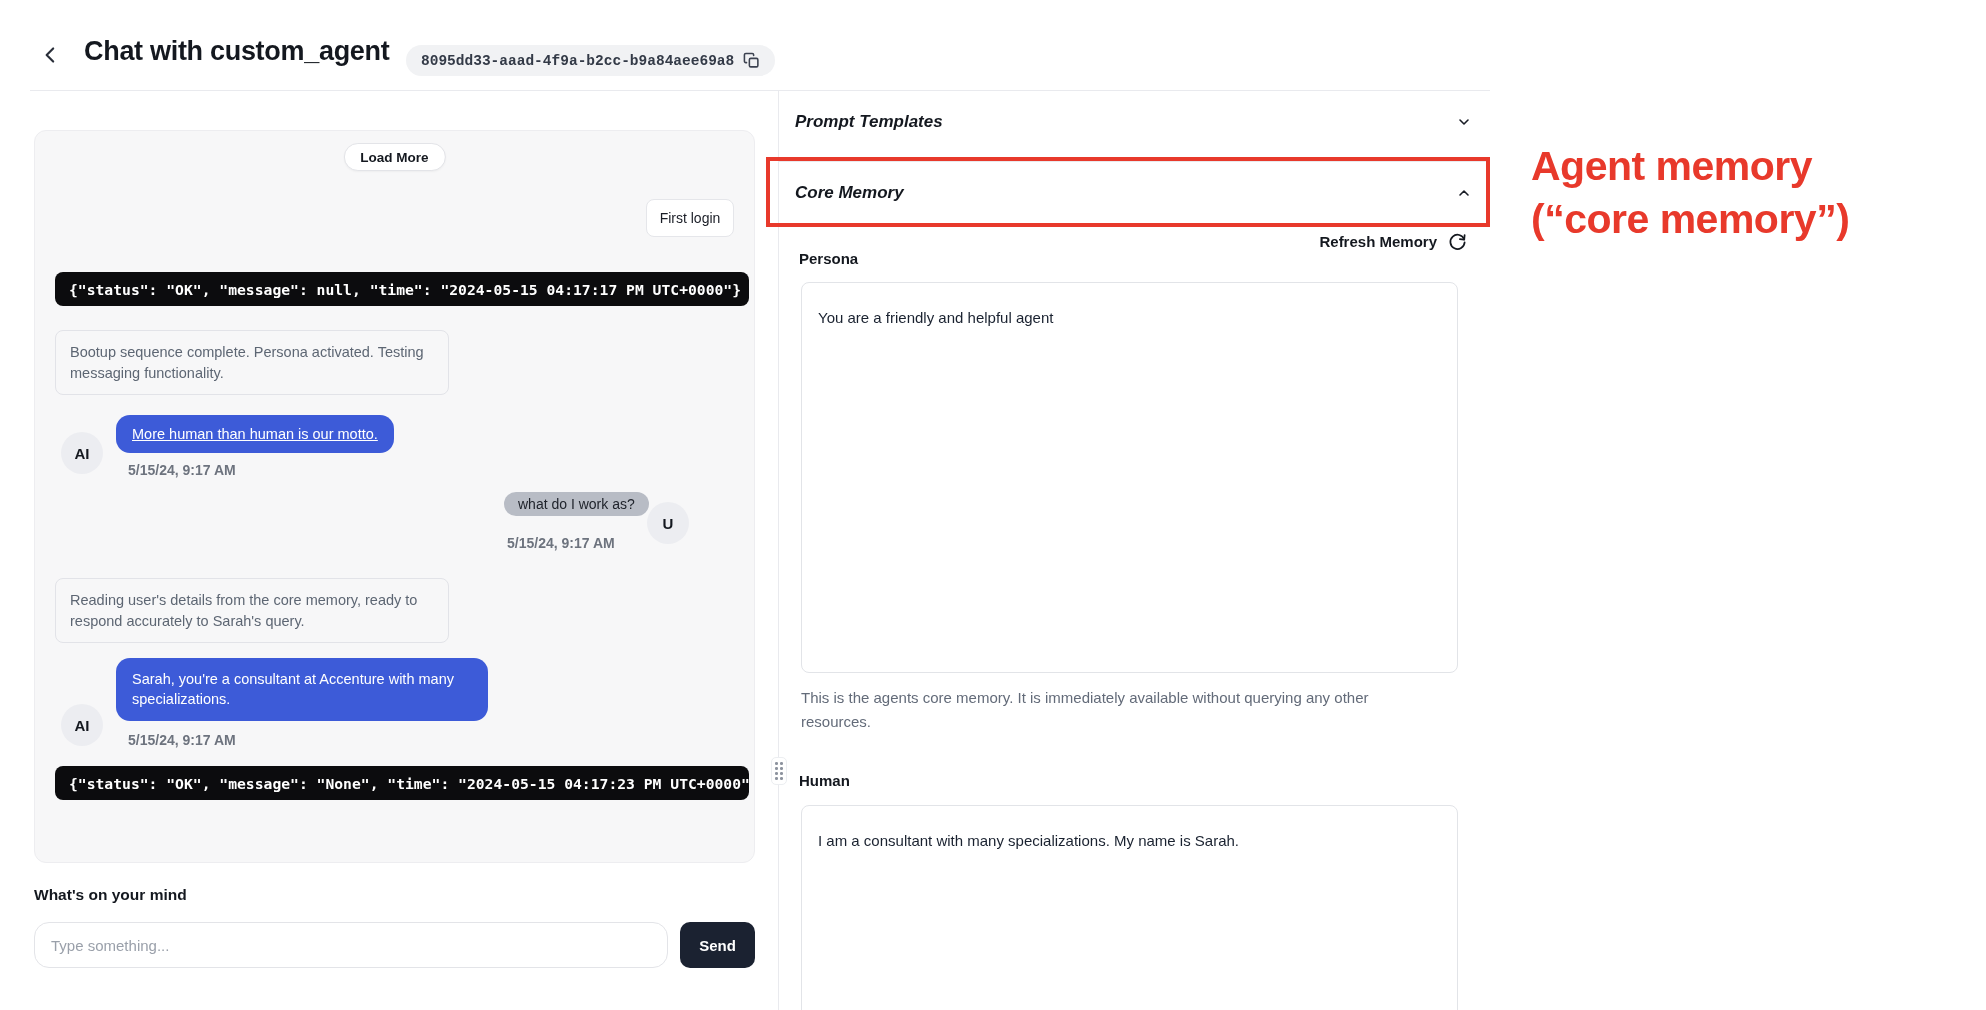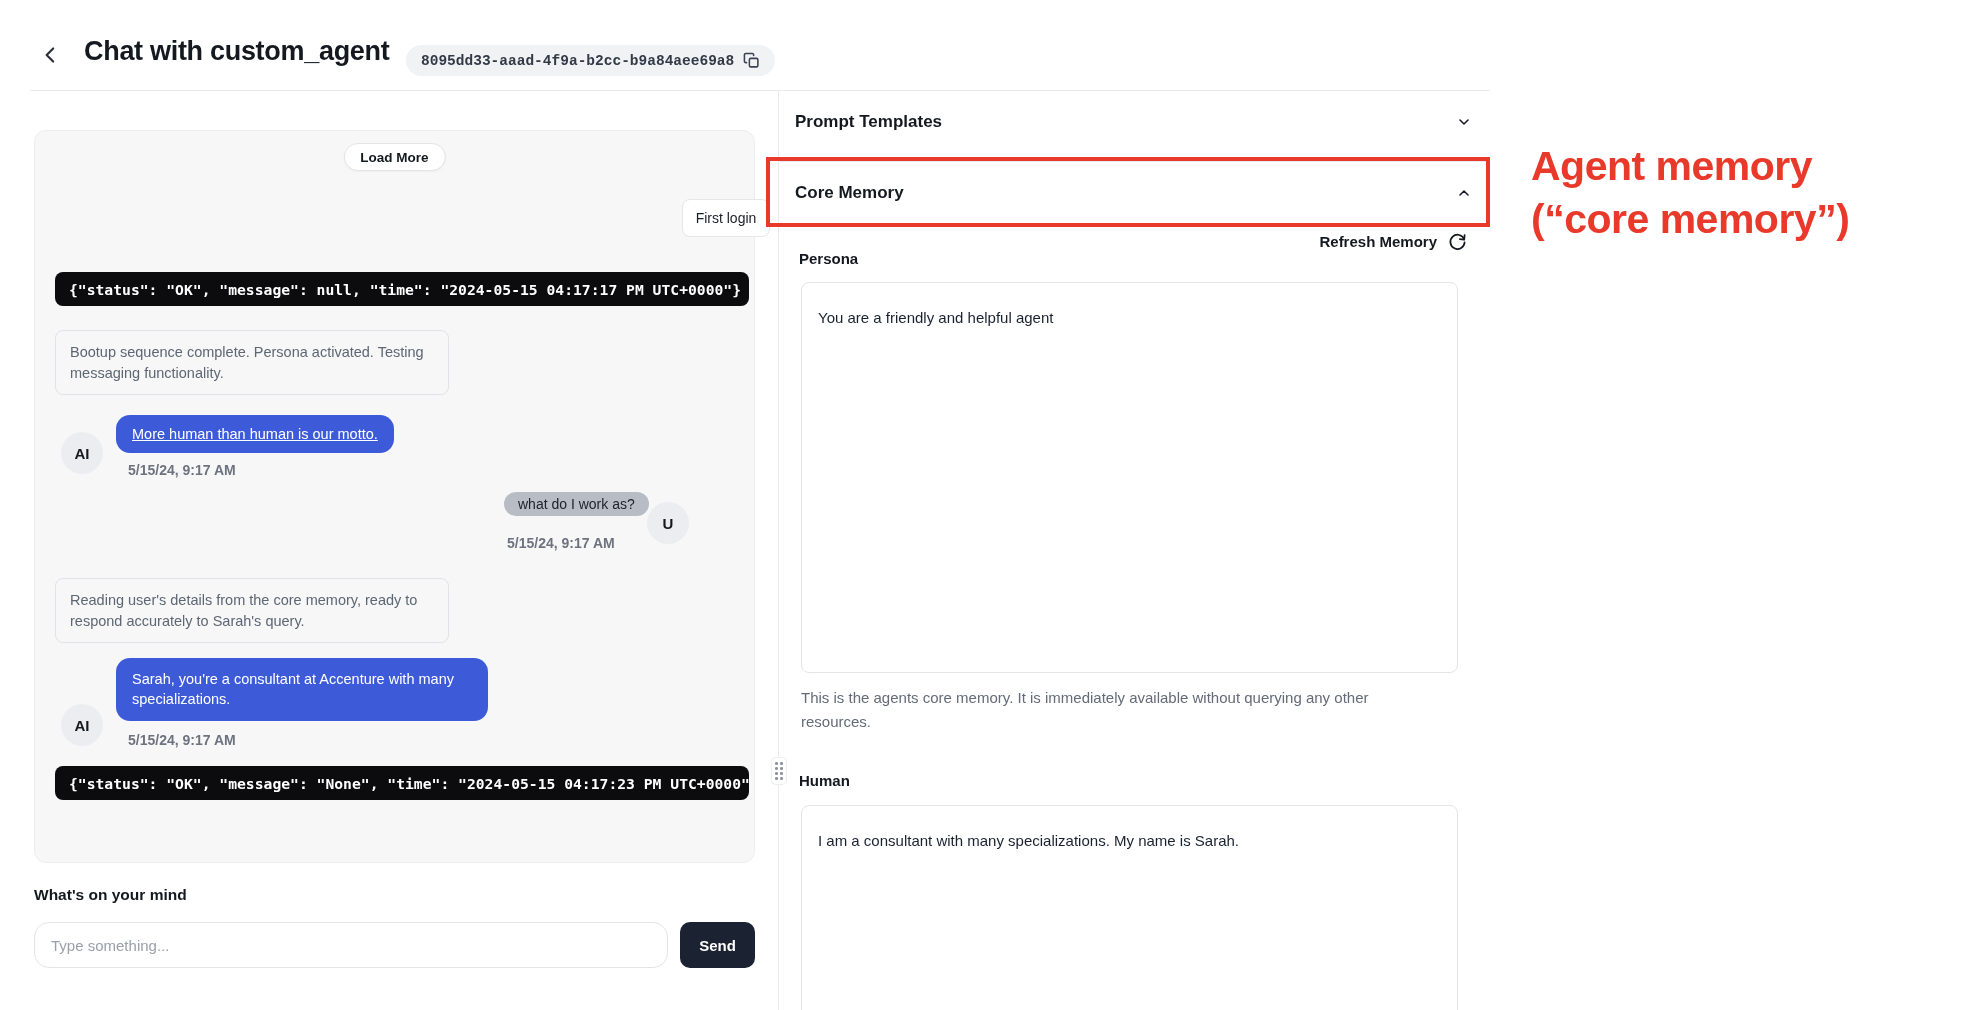--- a/index.html
+++ b/index.html
@@ -28,21 +28,21 @@
   }
   .load-more {
     position:absolute; left:50%; transform:translateX(-50%); top:12px; height:28px;
     background:#fff; border:1px solid #e3e4e8; border-radius:9999px; padding:0 16px;
     font-size:13.5px; font-weight:700; color:#14181f; display:flex; align-items:center; cursor:pointer;
     box-shadow:0 1px 2px rgba(0,0,0,0.04);
   }
   .first-login {
     position:absolute; left:611px; top:68px; width:88px; height:38px;
     background:#fff; border:1px solid #e5e6ea; border-radius:8px;
-    font-size:14px; color:#1a1d26; display:flex; align-items:center; justify-content:center; cursor:pointer;margin-left:36px;
+    font-size:14px; color:#1a1d26; display:flex; align-items:center; justify-content:center; cursor:pointer;
   }
   .code-block {
     position:absolute; left:20px; width:694px; height:34px;
     background:#0c0c0e; border-radius:8px; color:#fff;
     font-family:"DejaVu Sans Mono", monospace; font-weight:700; font-size:14.7px;
     display:flex; align-items:center; padding-left:14px;
     white-space:nowrap; overflow:hidden;
   }
   .code-1 { top:141px; }
   .code-2 { top:635px; }
@@ -96,21 +96,21 @@
   .send-btn {
     position:absolute; left:680px; top:922px; width:75px; height:46px;
     background:#1b2231; color:#fff; border:none; border-radius:10px;
     font-family:"Liberation Sans", sans-serif; font-size:15px; font-weight:700; cursor:pointer;
   }
 
   
   .section-row { position:absolute; left:795px; width:695px; display:flex; align-items:center; justify-content:space-between; cursor:pointer; }
   .row-prompt { top:112px; }
   .row-core { top:183px; }
-  .section-row .sec-label { font-size:17px; font-weight:700; color:#14181f; }
+  .section-row .sec-label { font-size:17px; font-weight:700; color:#14181f;font-style:italic; }
   .chev { width:16px; height:16px; color:#1a1d26; margin-right:18px; }
   .sub-hr { position:absolute; left:778px; top:161px; width:712px; height:1px; background:#e9eaee; }
   .red-box { position:absolute; left:766px; top:157px; width:724px; height:70px; border:4px solid #e8392b; z-index:5; pointer-events:none; }
 
   .refresh-row { position:absolute; left:795px; top:232px; width:672px; display:flex; align-items:center; justify-content:flex-end; gap:11px; cursor:pointer; }
   .refresh-row .refresh-label { font-size:15px; font-weight:700; color:#14181f; }
   .refresh-ic { width:19px; height:19px; color:#14181f; }
 
   .field-label { position:absolute; font-size:15px; font-weight:600; color:#14181f; }
   .label-persona { left:799px; top:250px; }

